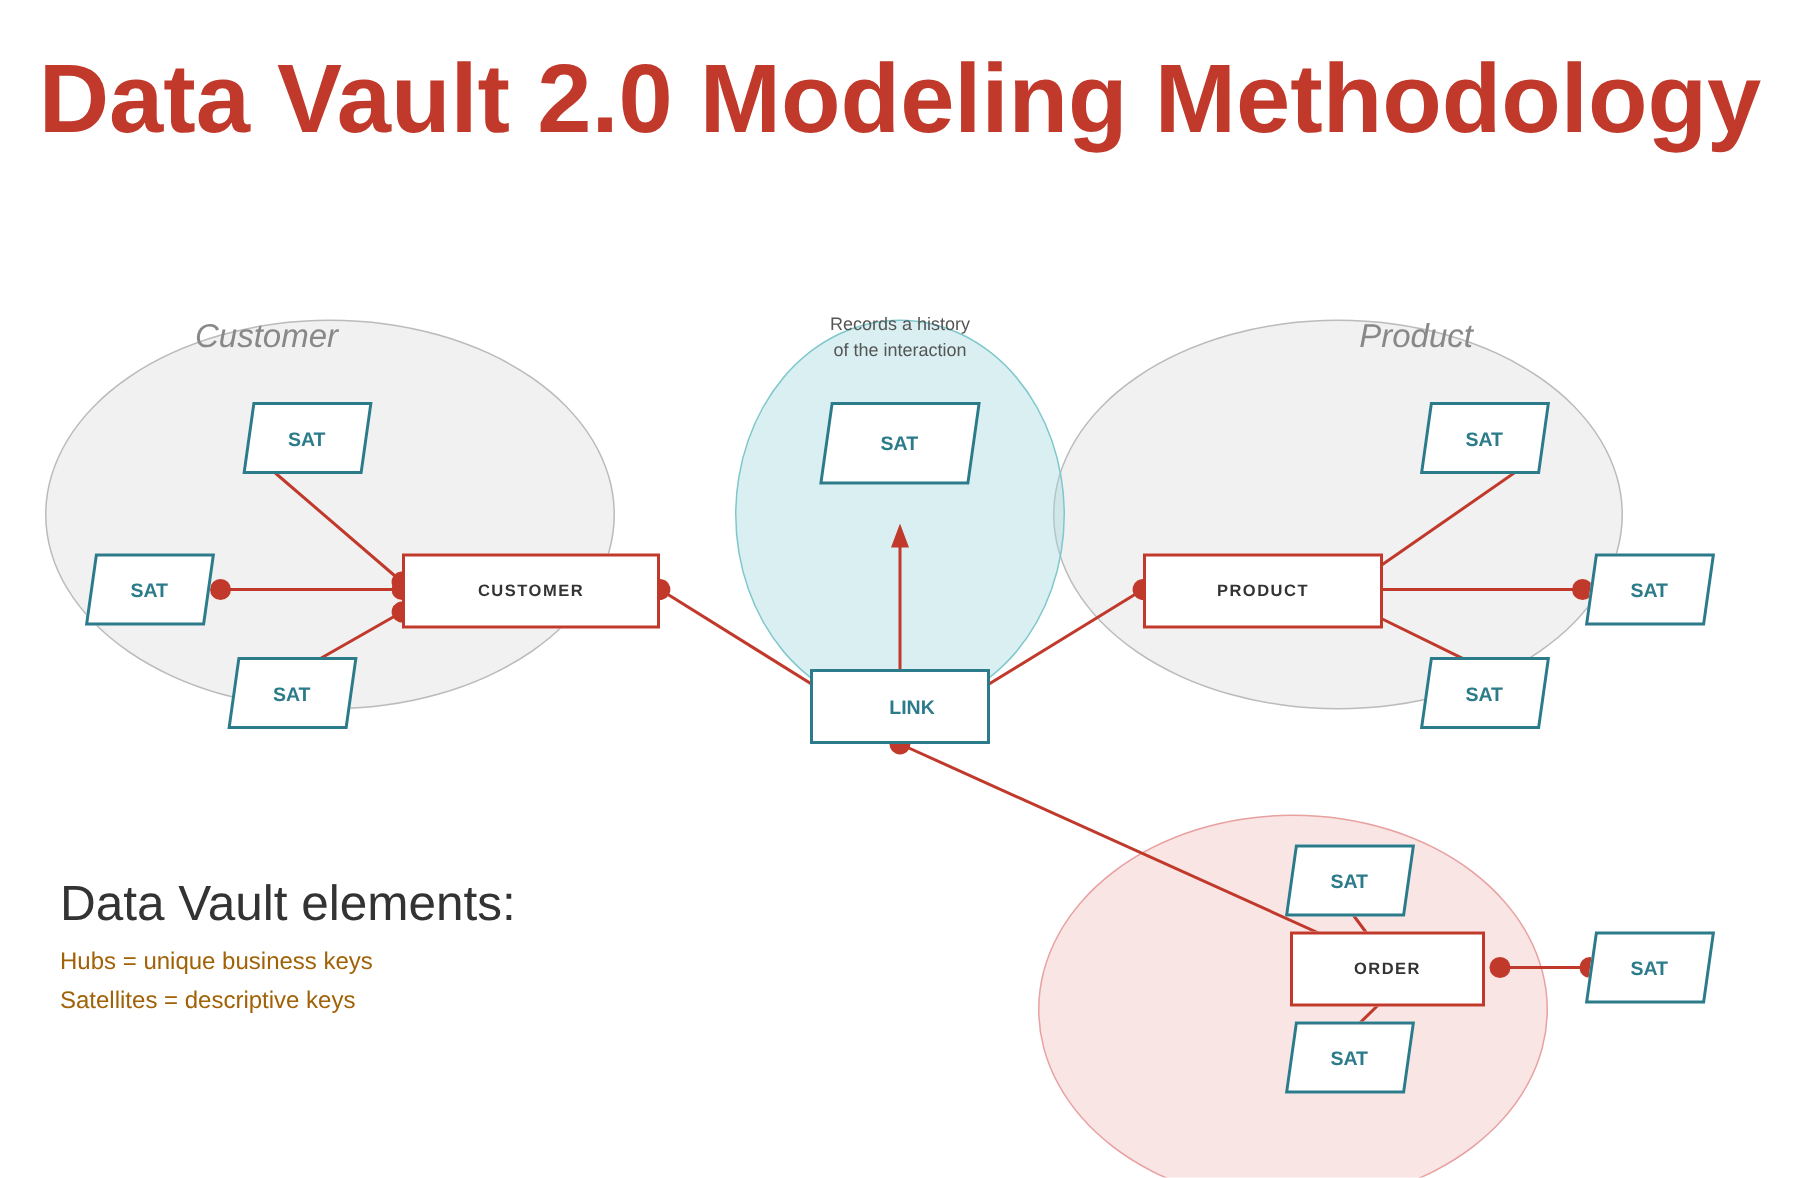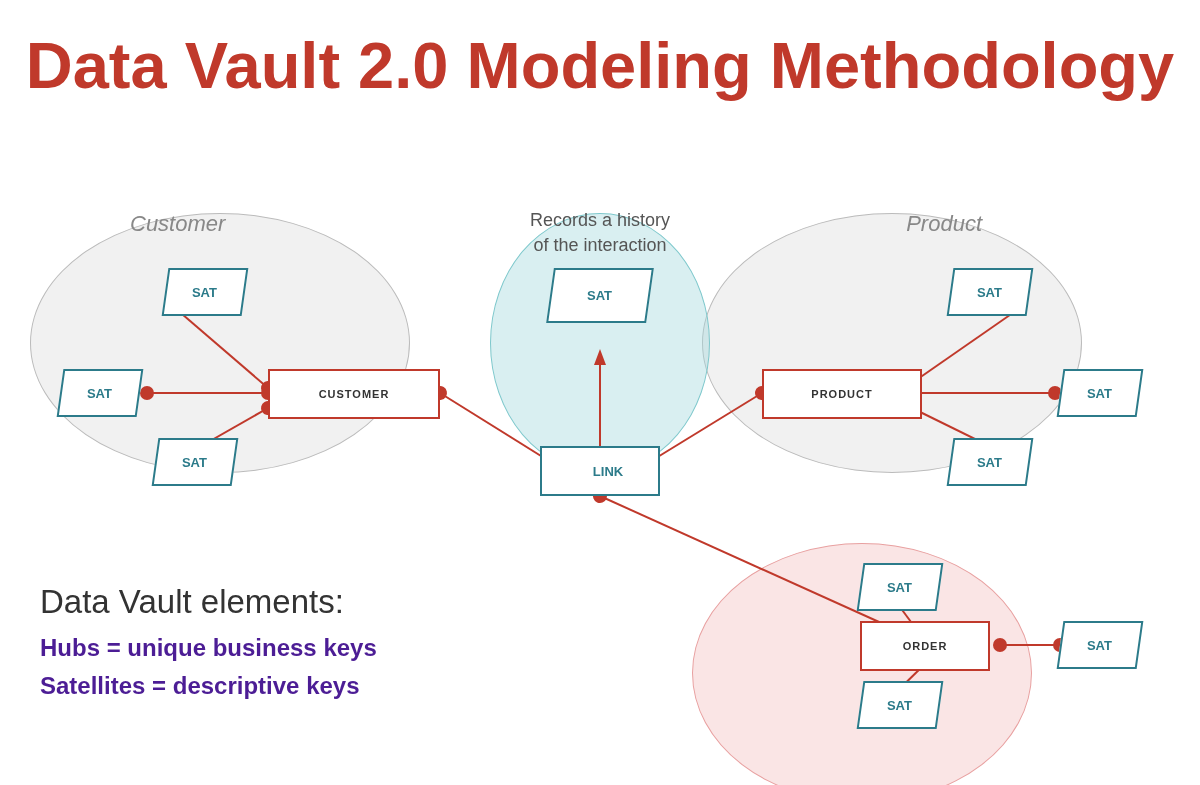--- a/index.html
+++ b/index.html
@@ -130,40 +130,40 @@
       top: 470px;
     }
 
     .legend-title {
       font-size: 33px;
       color: #333;
       margin-bottom: 8px;
     }
 
     .legend-item {
-      font-size: 24px;
-      font-weight: bold;
-      color: #4c1d95;
+      font-size: 16px;
+      font-weight: normal;
+      color: #a16207;
       line-height: 1.6;
     }
 
     
     .svg-overlay {
       position: absolute;
       top: 0;
       left: 0;
       width: 1200px;
       height: 680px;
       pointer-events: none;
     }
 
     
     .annotation {
       position: absolute;
-      font-size: 18px;
+      font-size: 12px;
       color: #555;
       text-align: center;
       line-height: 1.4;
     }
   </style>
 </head>
 <body>
 
 <div class="page-title">Data Vault 2.0 Modeling Methodology</div>
 

